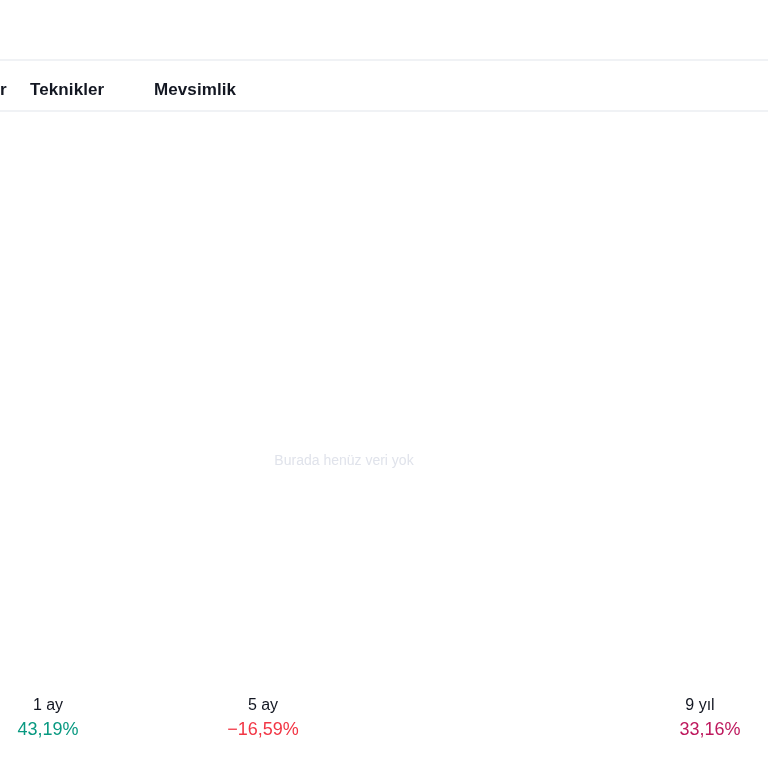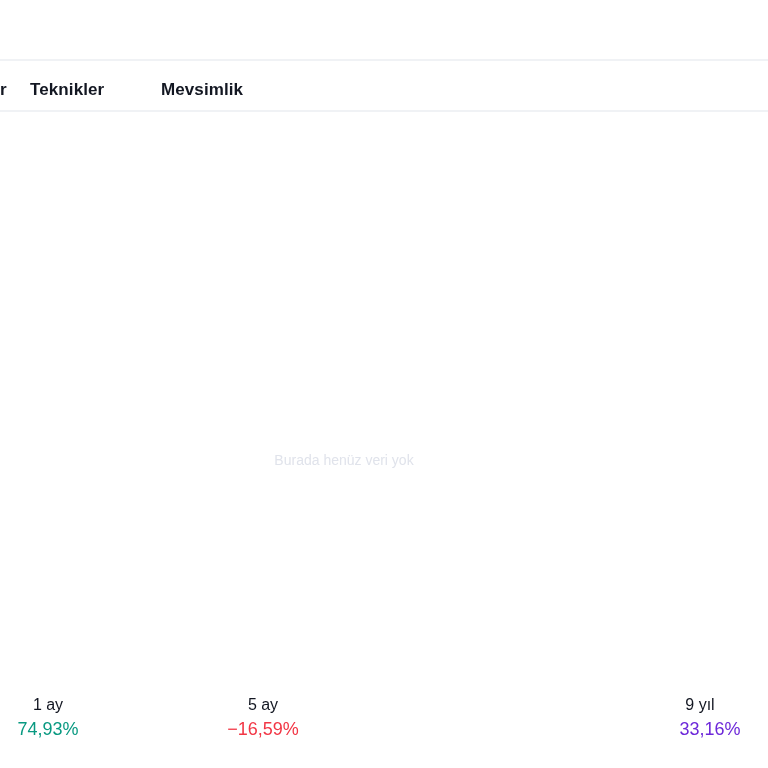--- a/index.html
+++ b/index.html
@@ -38,21 +38,21 @@
     font-size: 17px;
     line-height: 19px;
     font-weight: 600;
     color: #131722;
     white-space: nowrap;
     cursor: pointer;
     letter-spacing: 0.1px;
   }
   .tab-partial { left: 0px; }
   .tab-teknikler { left: 30px; }
-  .tab-mevsimlik { left: 161px; }
+  .tab-mevsimlik { left: 154px; }
   
   .empty-state {
     position: absolute;
     top: 452px;
     left: 344px;
     transform: translateX(-50%);
     font-size: 14px;
     line-height: 16px;
     color: #e0e3eb;
     white-space: nowrap;
@@ -103,29 +103,29 @@
   </div>
 
   <div class="divider divider-bottom"></div>
 
   <div class="empty-state">Burada henüz veri yok</div>
 
   <div class="perf-row">
 
     <div class="perf-col perf-col-0">
       <div class="perf-label">1 ay</div>
-      <div class="perf-value" style="color: rgb(8, 153, 129);">74,93%</div>
+      <div class="perf-value" style="color: rgb(8, 153, 129);">43,19%</div>
     </div>
 
     <div class="perf-col perf-col-1">
       <div class="perf-label">5 ay</div>
       <div class="perf-value" style="color: rgb(242, 54, 69);">−16,59%</div>
     </div>
 
 
     <div class="perf-col perf-col-3">
       <div class="perf-label">9 yıl</div>
-      <div class="perf-value" style="color: #6d28d9; margin-left: 20px;">33,16%</div>
+      <div class="perf-value" style="color: #be185d; margin-left: 20px;">33,16%</div>
     </div>
 
   </div>
 
 </div>
 
 </body></html>

